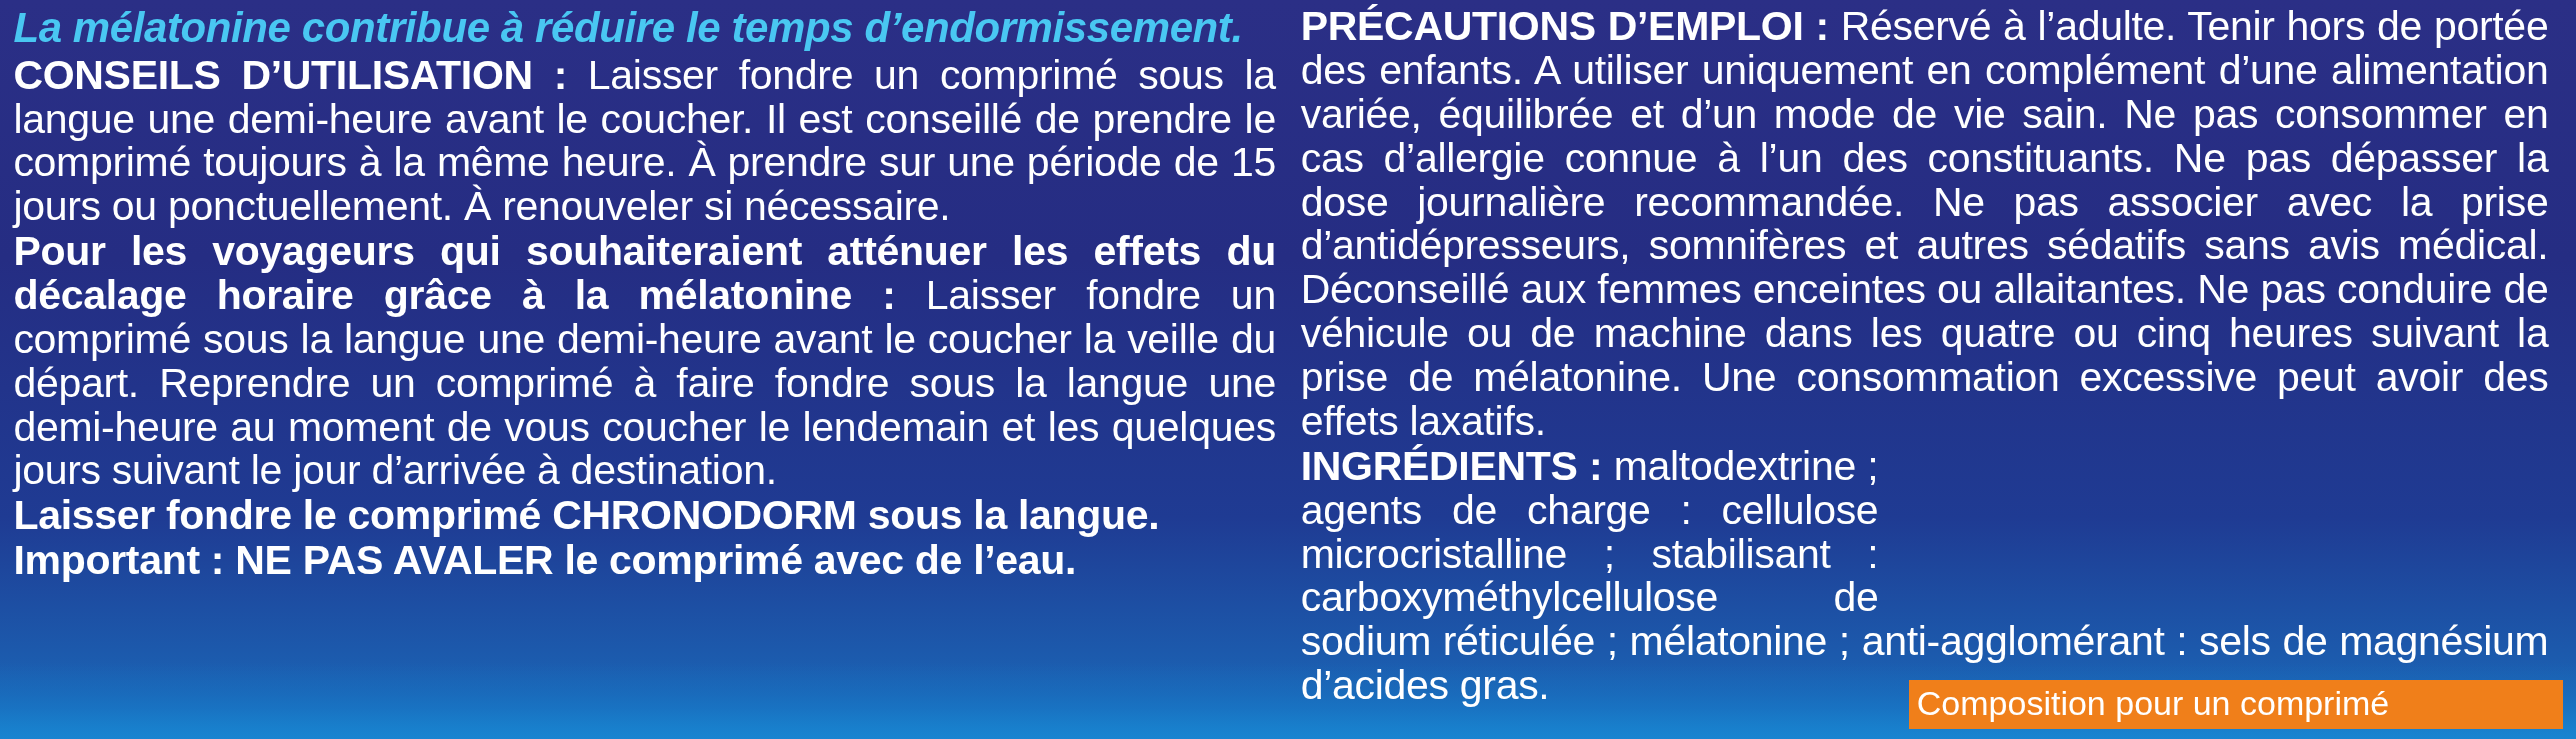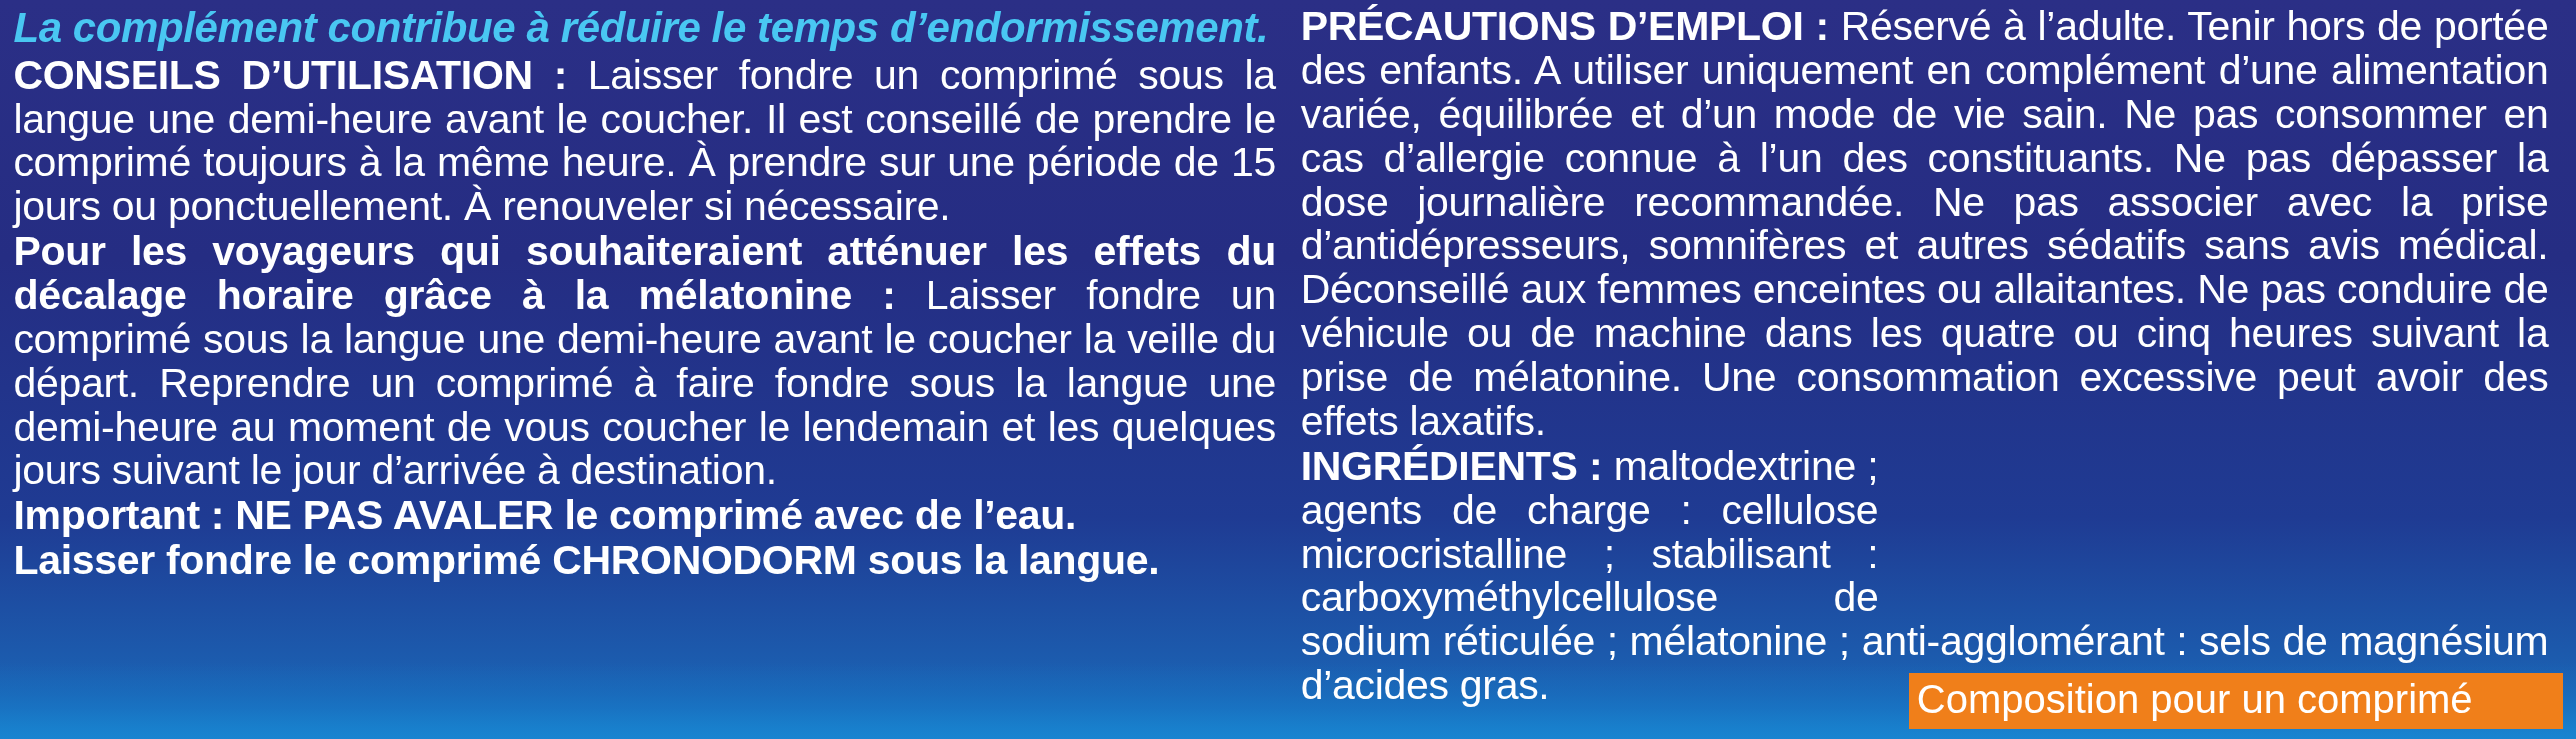--- a/index.html
+++ b/index.html
@@ -101,21 +101,21 @@
   .composition {
     position: absolute;
     right: 13.4px;
     bottom: 10.3px;
     width: 654px;
     z-index: 5;
   }
   .comp-row {
     background: #f07f1a;
     color: #ffffff;
-    font-size: 40px;
+    font-size: 34px;
     line-height: 1.18;
     padding: 3.1px 8.2px 5.2px 8.2px;
     box-sizing: border-box;
     white-space: nowrap;
   }
   .comp-row + .comp-row {
     margin-top: 3.6px;
     background: #ef7c17;
   }
 
@@ -135,29 +135,29 @@
 </style>
 </head>
 <body>
 
 <div id="label">
 
   <div class="columns">
 
     <div class="col col-left">
 
-      <p class="headline">La complément contribue à réduire le temps d’endormissement.</p>
+      <p class="headline">La mélatonine contribue à réduire le temps d’endormissement.</p>
 
       <p class="para tight"><span class="lead">CONSEILS D’UTILISATION :</span><span> Laisser fondre un comprimé sous la langue une demi-heure avant le coucher. Il est conseillé de prendre le comprimé toujours à la même heure. À prendre sur une période de 15 jours ou ponctuellement. À renouveler si nécessaire.</span></p>
 
       <p class="para tight"><span class="lead-italic">Pour les voyageurs qui souhaiteraient atténuer les effets du décalage horaire grâce à la mélatonine :</span><span> Laisser fondre un comprimé sous la langue une demi-heure avant le coucher la veille du départ. Reprendre un comprimé à faire fondre sous la langue une demi-heure au moment de vous coucher le lendemain et les quelques jours suivant le jour d’arrivée à destination.</span></p>
 
+      <p class="para bold-line">Laisser fondre le comprimé CHRONODORM sous la langue.</p>
+
       <p class="para bold-line">Important : NE PAS AVALER le comprimé avec de l’eau.</p>
-
-      <p class="para bold-line">Laisser fondre le comprimé CHRONODORM sous la langue.</p>
 
     </div>
 
     <div class="col col-right">
 
       <p class="para tight"><span class="lead">PRÉCAUTIONS D’EMPLOI :</span><span> Réservé à l’adulte. Tenir hors de portée des enfants. A utiliser uniquement en complément d’une alimentation variée, équilibrée et d’un mode de vie sain. Ne pas consommer en cas d’allergie connue à l’un des constituants. Ne pas dépasser la dose journalière recommandée. Ne pas associer avec la prise d’antidépresseurs, somnifères et autres sédatifs sans avis médical. Déconseillé aux femmes enceintes ou allaitantes. Ne pas conduire de véhicule ou de machine dans les quatre ou cinq heures suivant la prise de mélatonine. Une consommation excessive peut avoir des effets laxatifs.</span></p>
 
       <div class="ingredients-wrap">
         <div class="float-box"></div>
         <p class="para ing-text"><span class="lead">INGRÉDIENTS :</span><span> maltodextrine ; agents de charge : cellulose microcristalline ; stabilisant : carboxyméthylcellulose de sodium réticulée ; mélatonine ; anti-agglomérant : sels de magnésium d’acides gras.</span></p>

